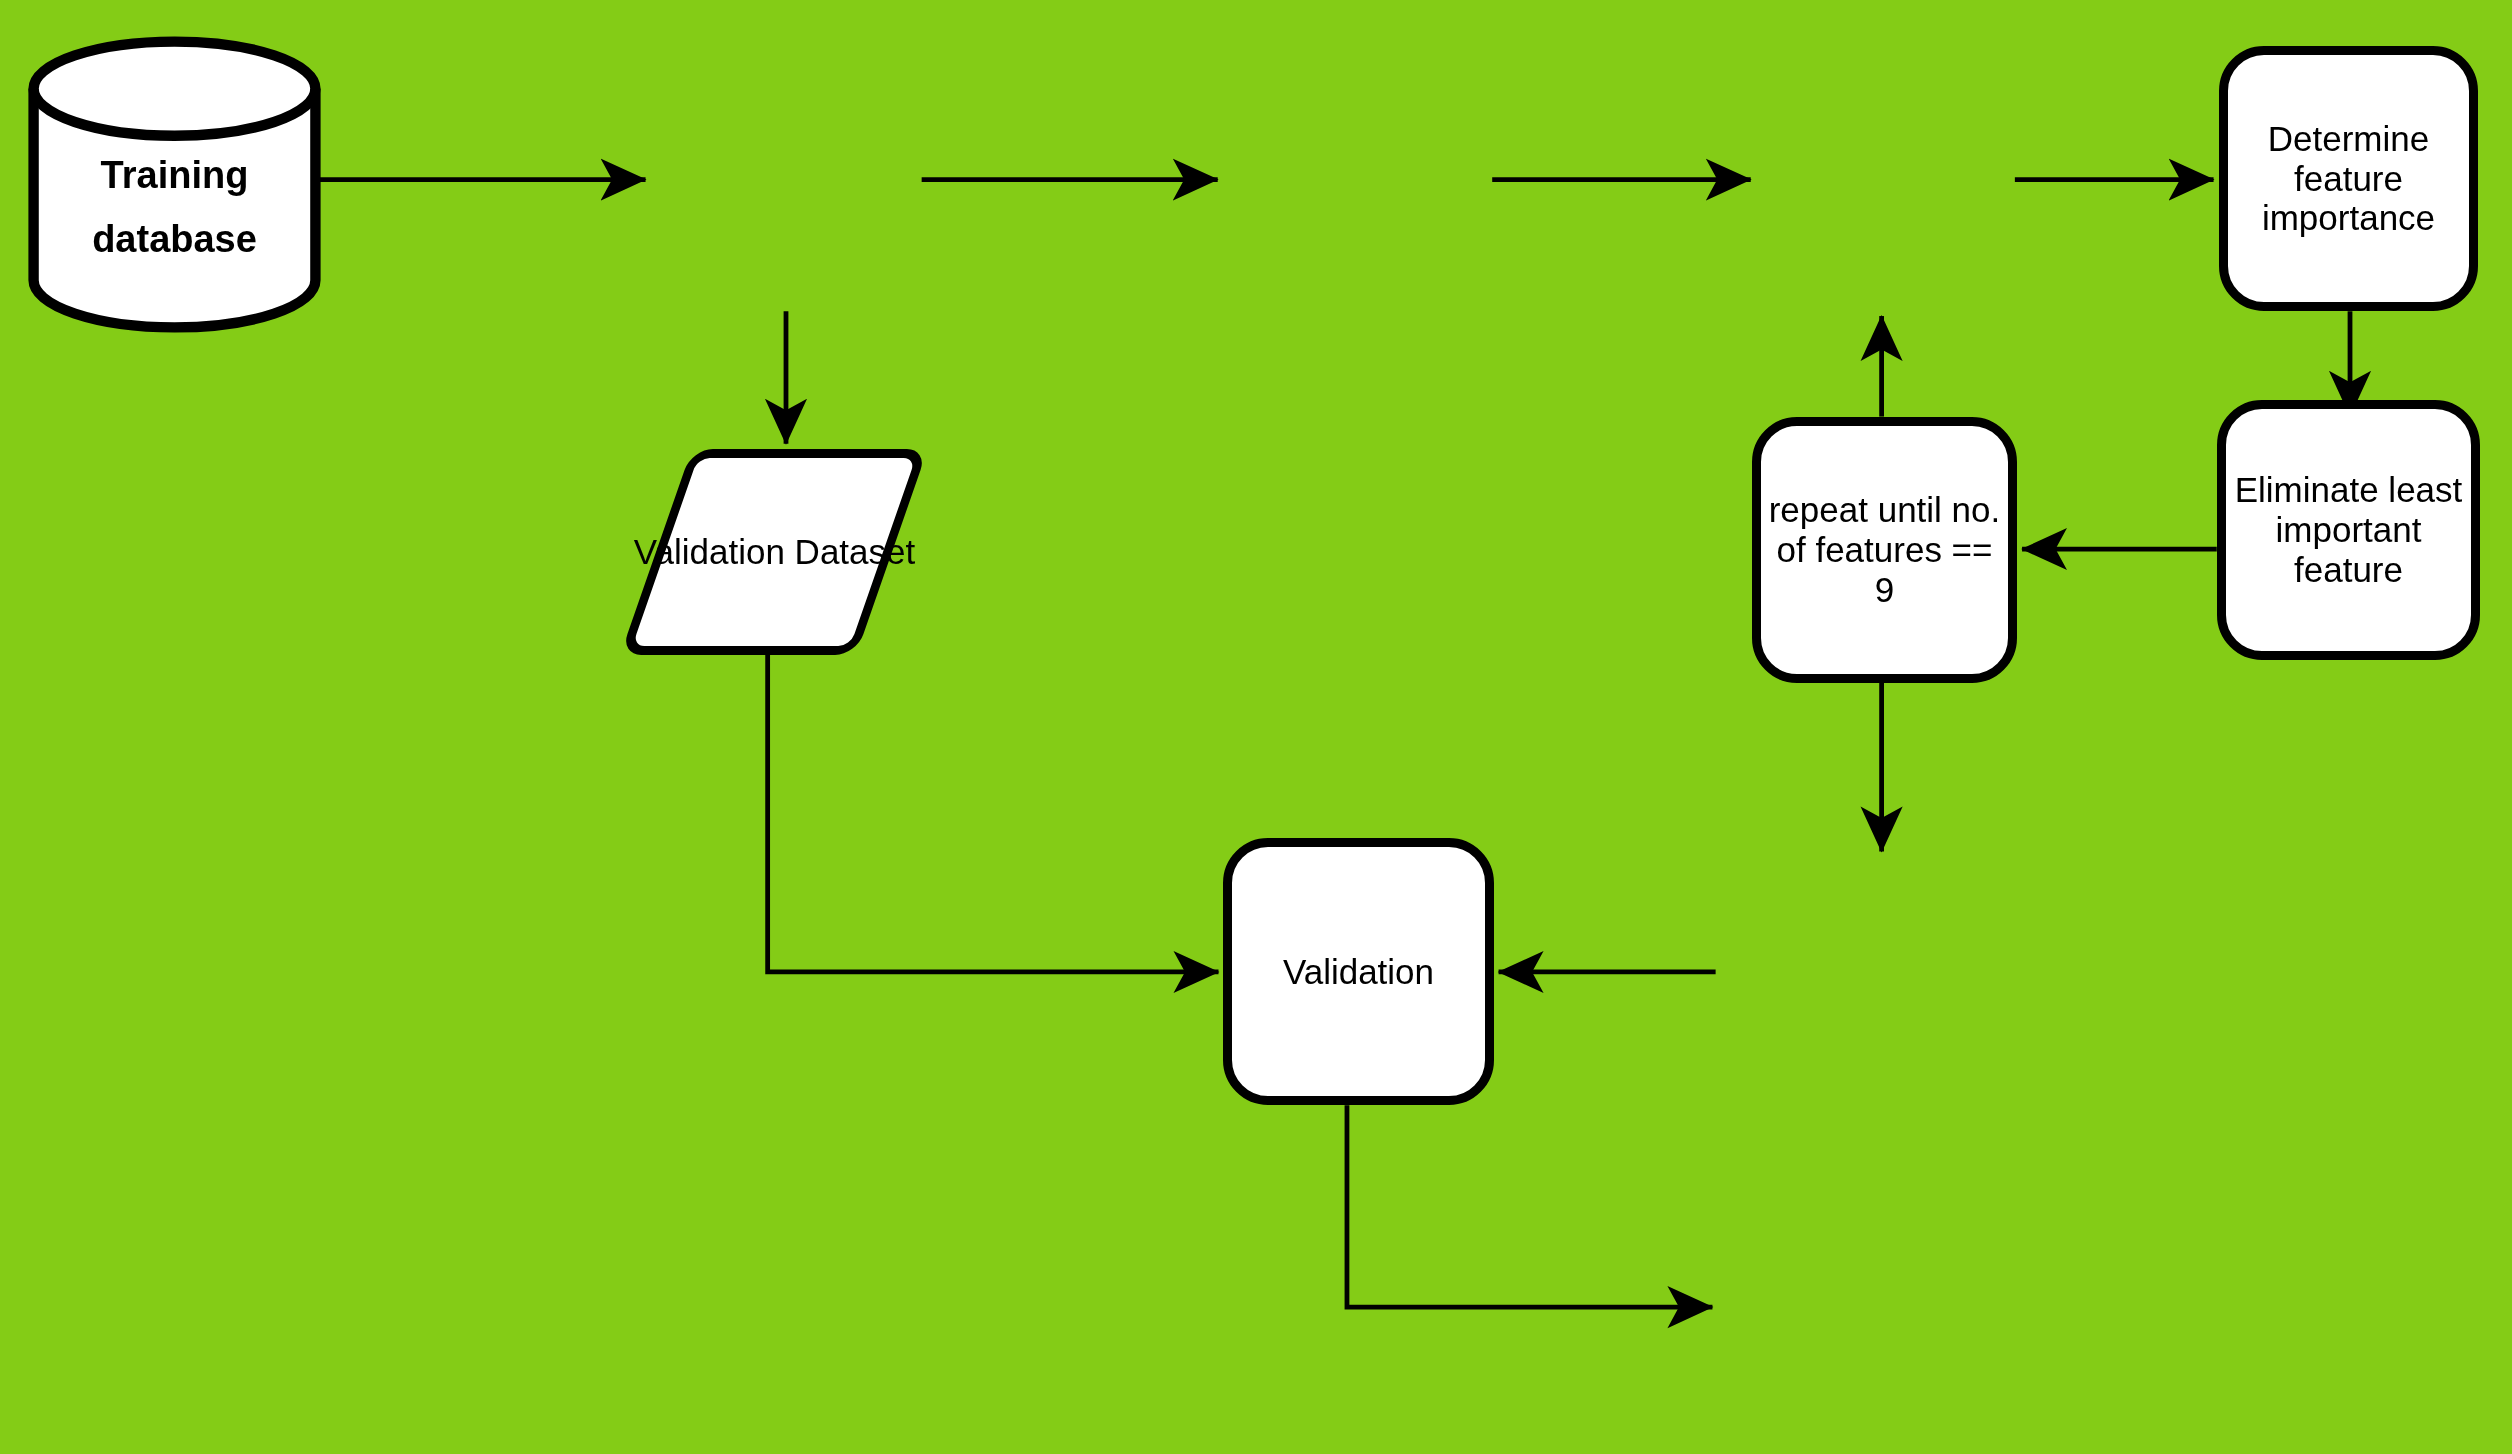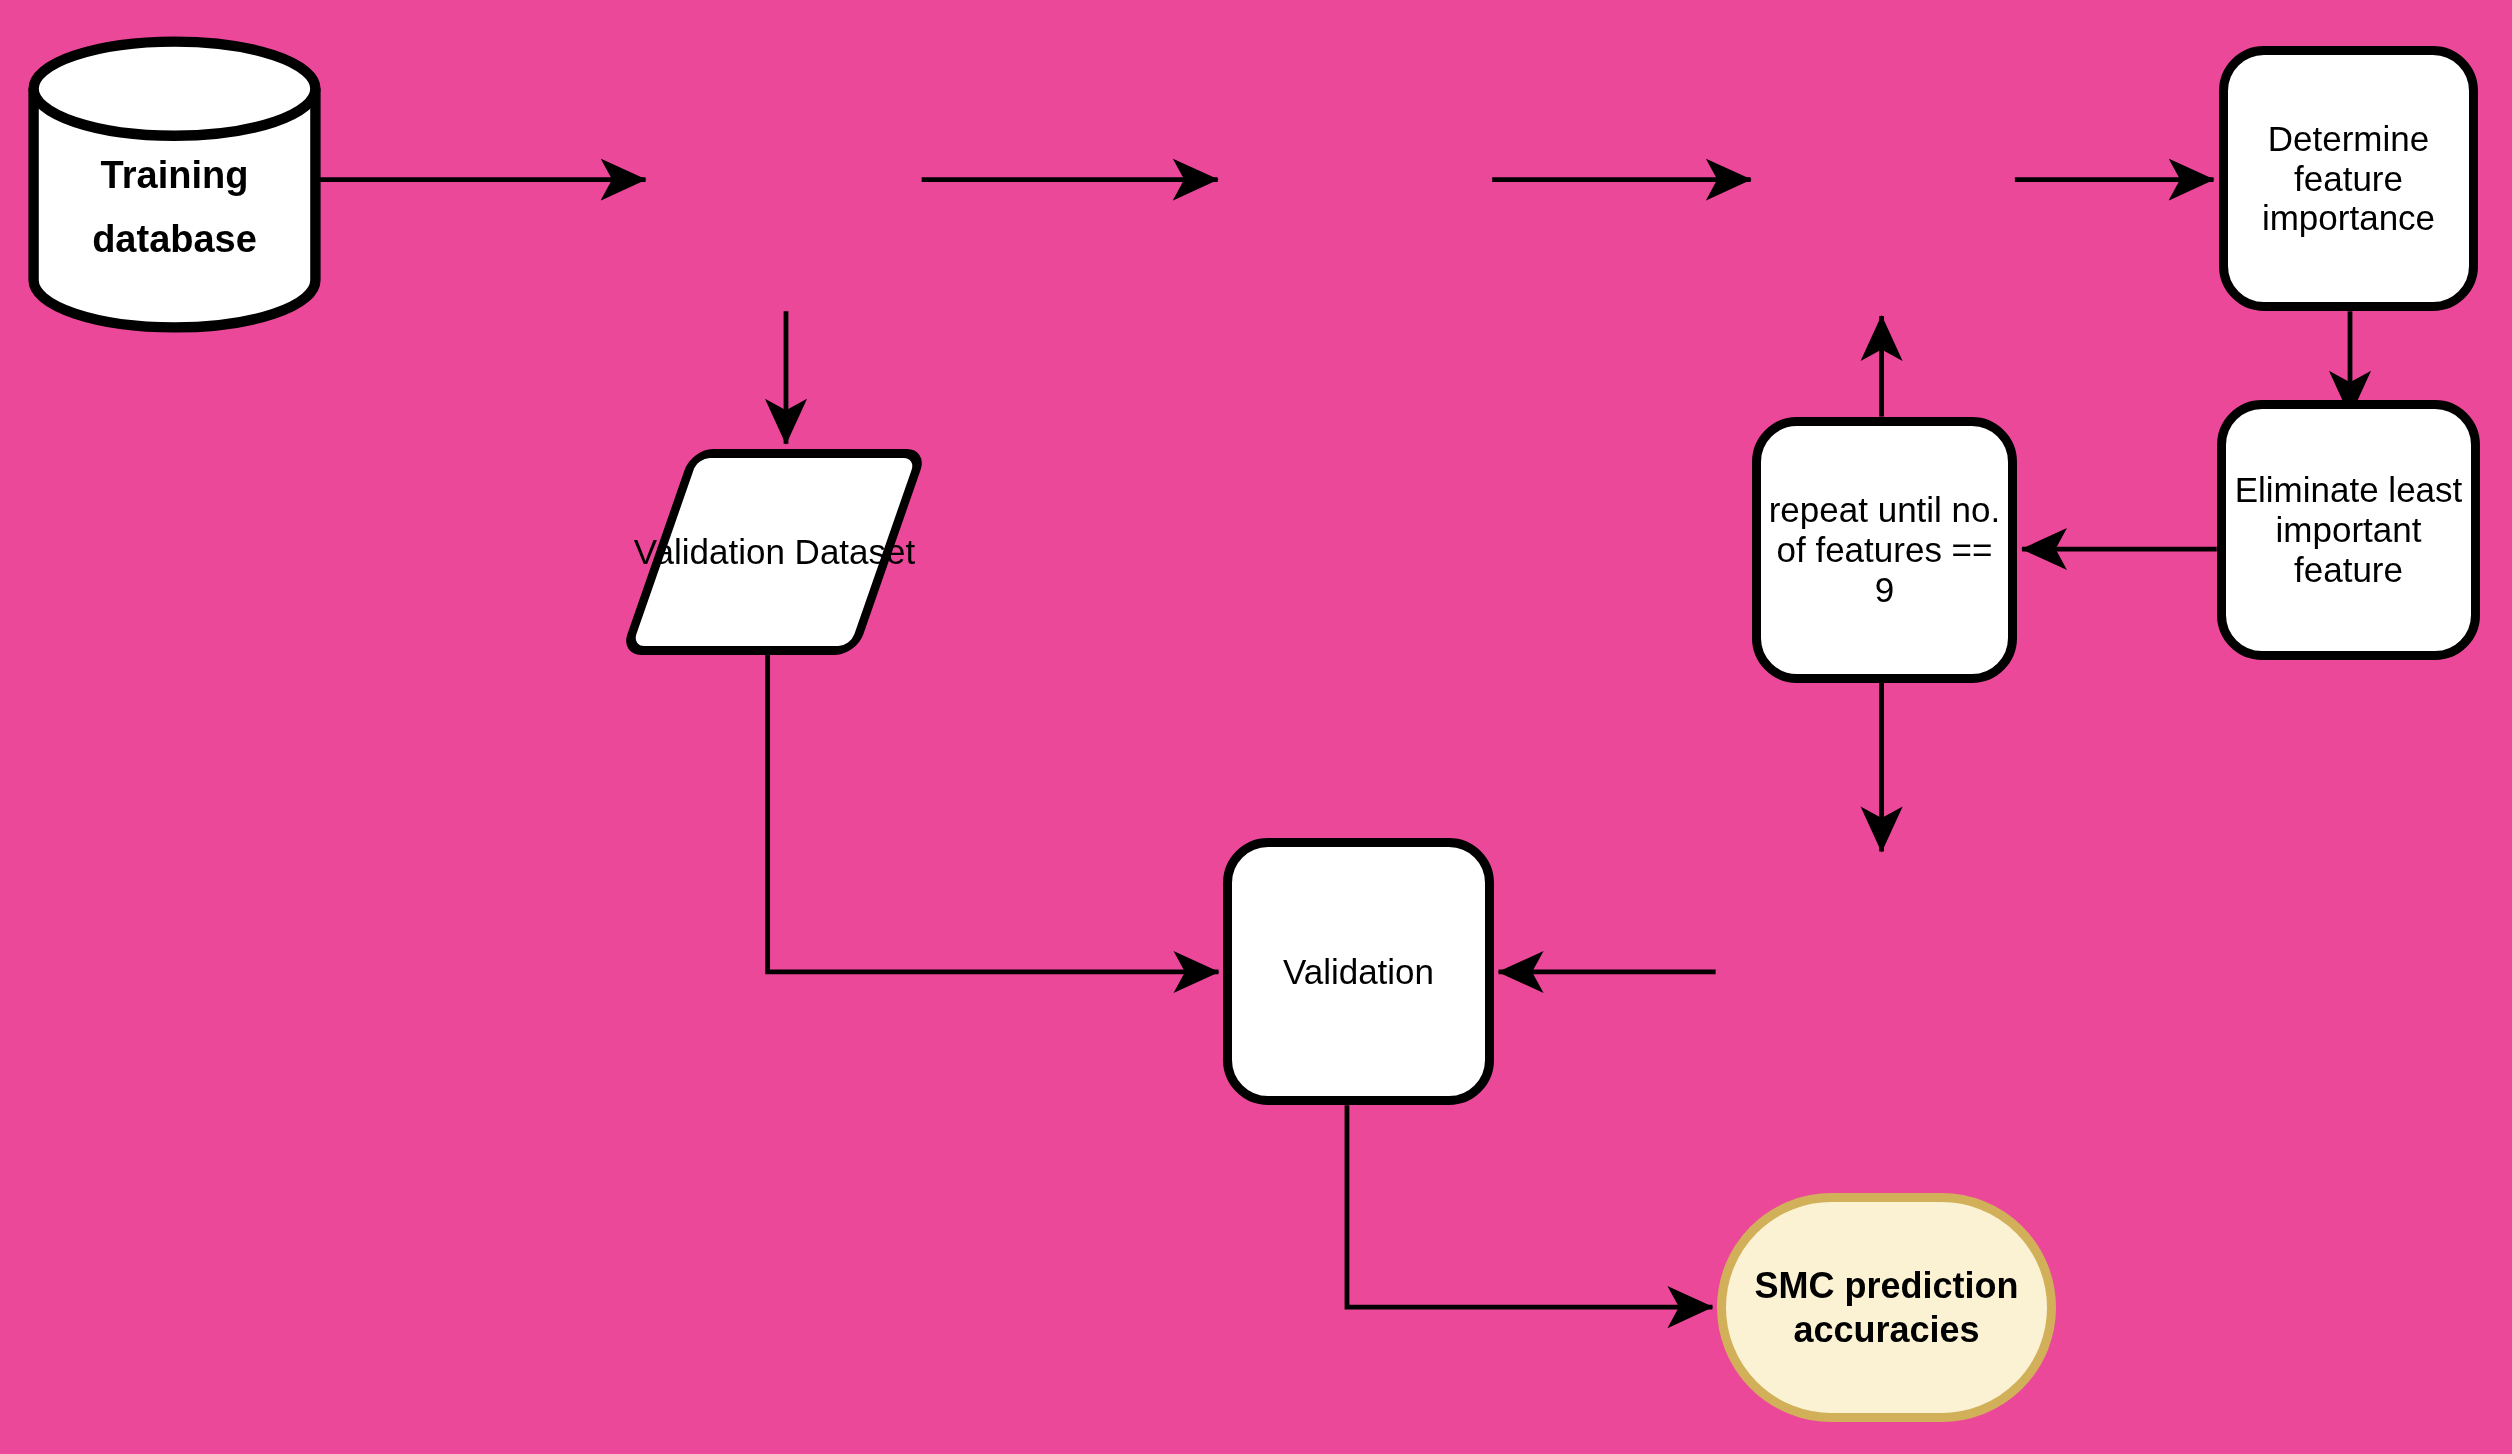--- a/index.html
+++ b/index.html
@@ -4,21 +4,21 @@
 <style>
   html, body {
     margin: 0;
     padding: 0;
     background: #ffffff;
   }
   #canvas {
     position: relative;
     width: 2512px;
     height: 1454px;
-    background: #ec4899;
+    background: #84cc16;
     font-family: "Liberation Sans", sans-serif;
     color: #000000;
     overflow: hidden;
   }
   #connector-layer {
     position: absolute;
     left: 0; top: 0;
     width: 2512px;
     height: 1454px;
   }
@@ -148,19 +148,15 @@
   </div>
 
   <div class="para-shape" style="left:656px; top:449px; width:236px; height:206px;"></div>
   <div class="para-label" style="left:611px; top:449px; width:327px; height:206px;">Validation Dataset</div>
 
   <div class="node" style="left:1223px; top:838px; width:271px; height:267px;">
     <div class="label">Validation</div>
   </div>
 
 
-  <div class="node stadium" style="left:1717px; top:1193px; width:339px; height:229px;">
-    <div class="label">SMC prediction
-accuracies</div>
-  </div>
 
 </div>
 
 
 </body></html>

